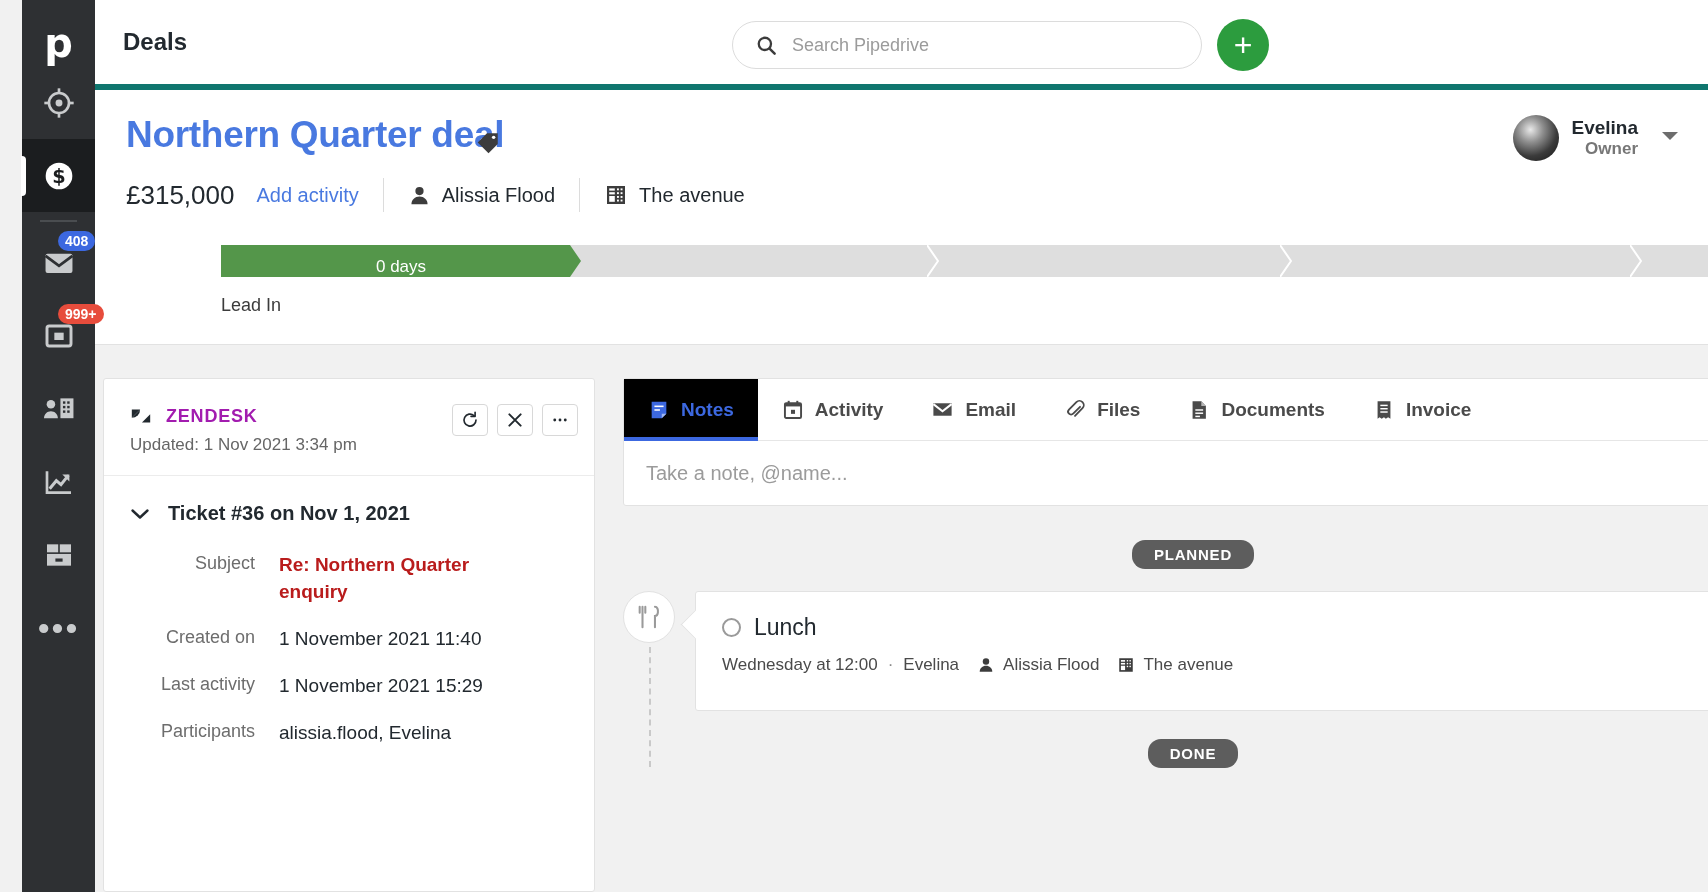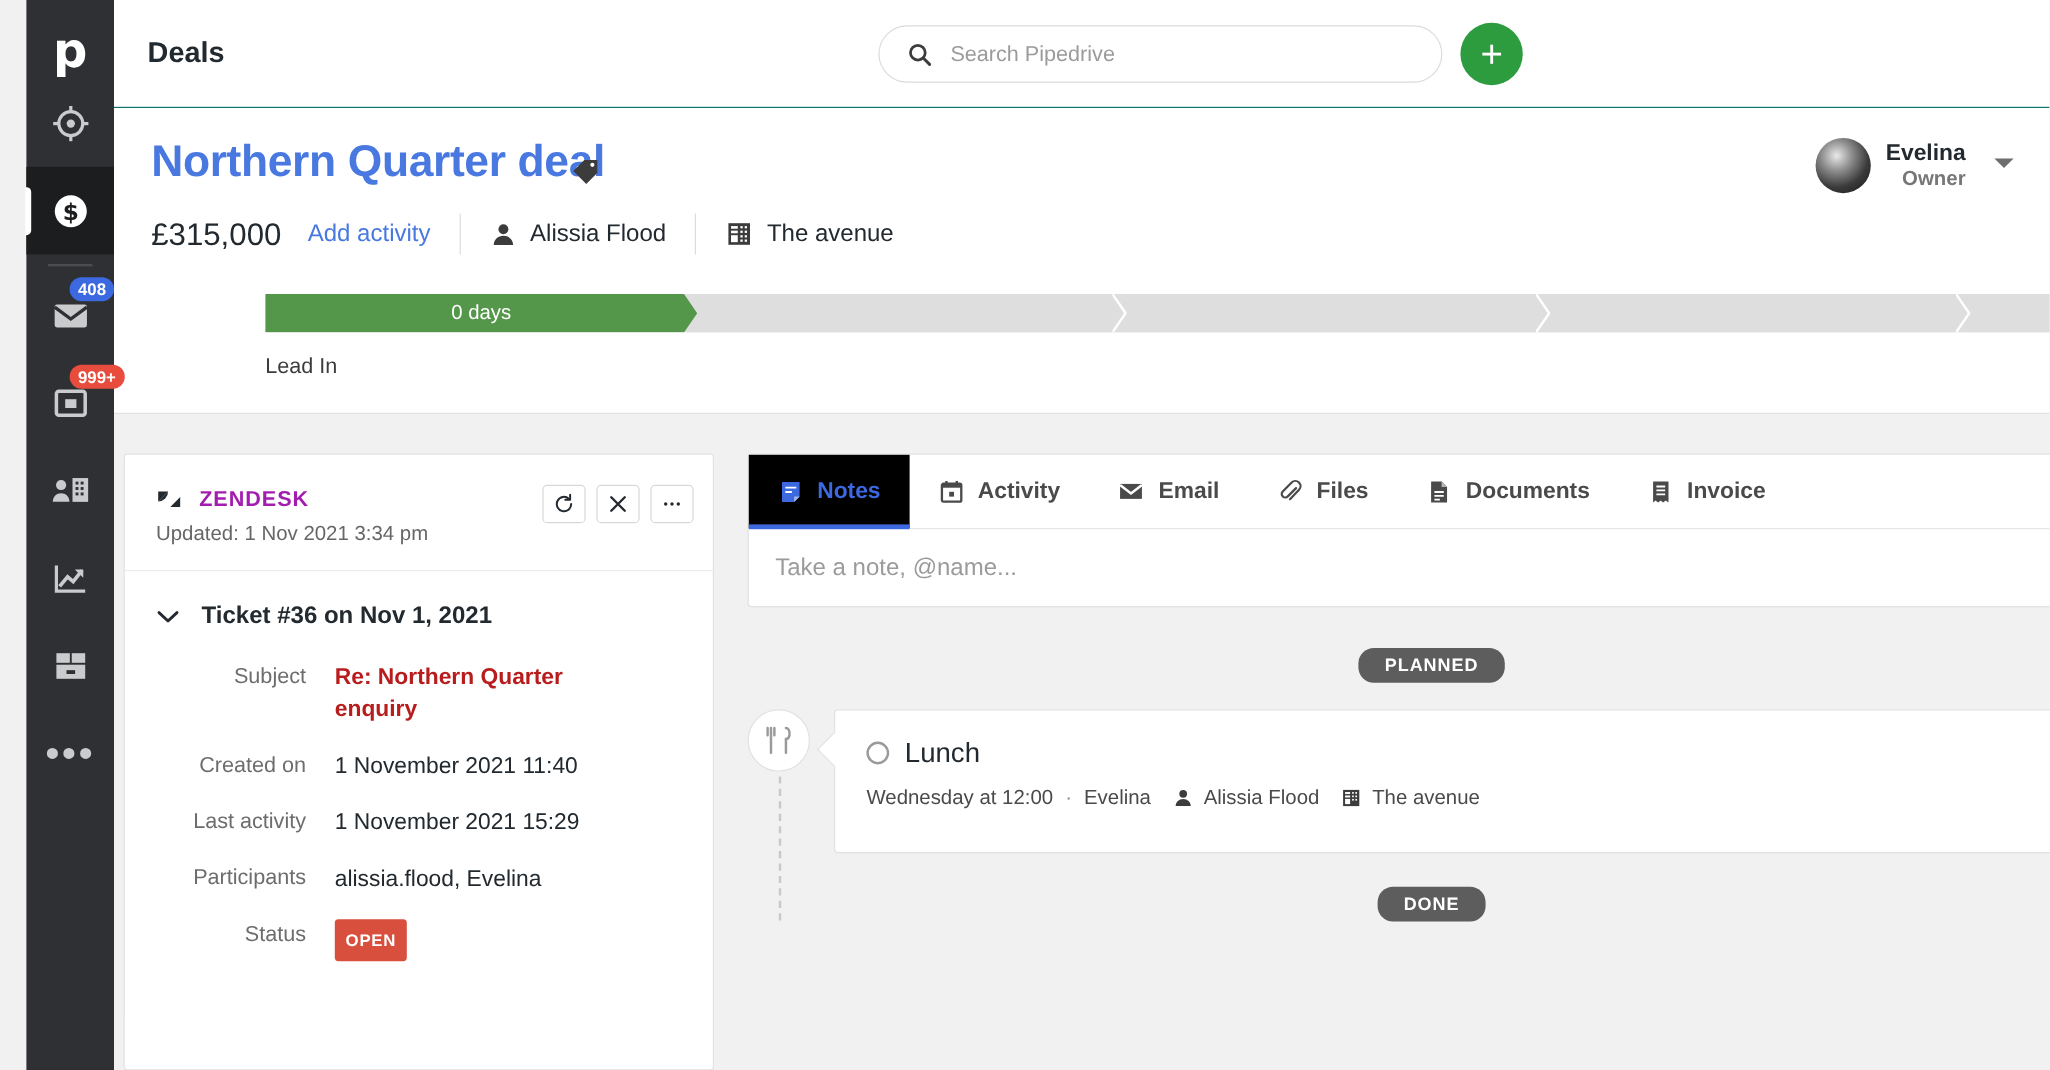--- a/index.html
+++ b/index.html
@@ -34,21 +34,21 @@
     border-radius: 11px; padding: 2px 7px; line-height: 16px;
     font-family: "Liberation Sans", sans-serif; z-index: 3;
   }
   .badge-blue { background: #3c68e0; }
   .badge-red  { background: #e74c3c; }
   .dots { color:#c9cbcd; font-size: 34px; letter-spacing: 2px; line-height: 16px; }
 
   
   .topbar {
     position: absolute; left: 95px; top: 0; right: 0; height: 90px;
-    background: #fff; border-bottom: 1px solid #0f766e;
+    background: #fff; border-bottom: 6px solid #0f766e;
     display: flex; align-items: center;
   }
   .page-title { margin-left: 28px; font-size: 24px; font-weight: 700; color: #22292f; }
   .search-wrap {
     position: absolute; left: 637px; top: 21px; width: 470px; height: 48px;
     border: 1px solid #dcdcdc; border-radius: 26px; background: #fff;
     display: flex; align-items: center; padding-left: 22px;
   }
   .search-input {
     border: 0; outline: none; margin-left: 14px; font-size: 18px; color: #333;
@@ -92,21 +92,21 @@
   }
   .owner-name { font-size: 19px; font-weight: 700; color: #22292f; text-align: right; line-height: 22px; }
   .owner-role { font-size: 17px; color: #777; text-align: right; line-height: 20px; font-weight: bold; }
   .owner-caret { margin-left: 22px; }
 
   
   .pipeline { position: absolute; left: 126px; top: 155px; right: 0; height: 32px; }
   .stage-track { position: absolute; left: 0; top: 0; width: 1600px; height: 32px; background: #dedede; }
   .stage-done {
     position: absolute; left: 0; top: 0; width: 360px; height: 32px; background: #54964a;
-    color: #fff; font-size: 17px; display: flex; align-items: center; justify-content: center;
+    color: #fff; font-size: 17px; display: flex; align-items: flex-end; justify-content: center;
     clip-path: polygon(0 0, 349px 0, 360px 16px, 349px 32px, 0 32px);
   }
   .stage-div { position: absolute; top: 0; width: 12px; height: 32px; }
   .stage-label { position: absolute; left: 126px; top: 205px; font-size: 18px; color: #3c3c3c; }
 
   
   .content { position: absolute; left: 95px; top: 345px; right: 0; bottom: 0; background: #f1f1f1; }
 
   .zendesk-card {
     position: absolute; left: 8px; top: 33px; width: 492px; background: #fff;
@@ -418,26 +418,20 @@
           <div class="zd-val">1 November 2021 11:40</div>
         </div>
         <div class="zd-row">
           <div class="zd-label">Last activity</div>
           <div class="zd-val">1 November 2021 15:29</div>
         </div>
         <div class="zd-row">
           <div class="zd-label">Participants</div>
           <div class="zd-val">alissia.flood, Evelina</div>
         </div>
-        <div class="zd-row">
-          <div class="zd-label">Status</div>
-          <div class="zd-val">
-            <span class="status-badge">OPEN</span>
-          </div>
-        </div>
       </div>
     </div>
 
     <div class="right-col">
       <div class="notes-card" style="width:1140px;">
         <div class="tabs">
 
           <div class="tab active">
             <svg width="22" height="22" viewBox="0 0 24 24">
               <path d="M4 3 L20 3 L20 16 L15 21 L4 21 Z" fill="#3c68e0"></path>

